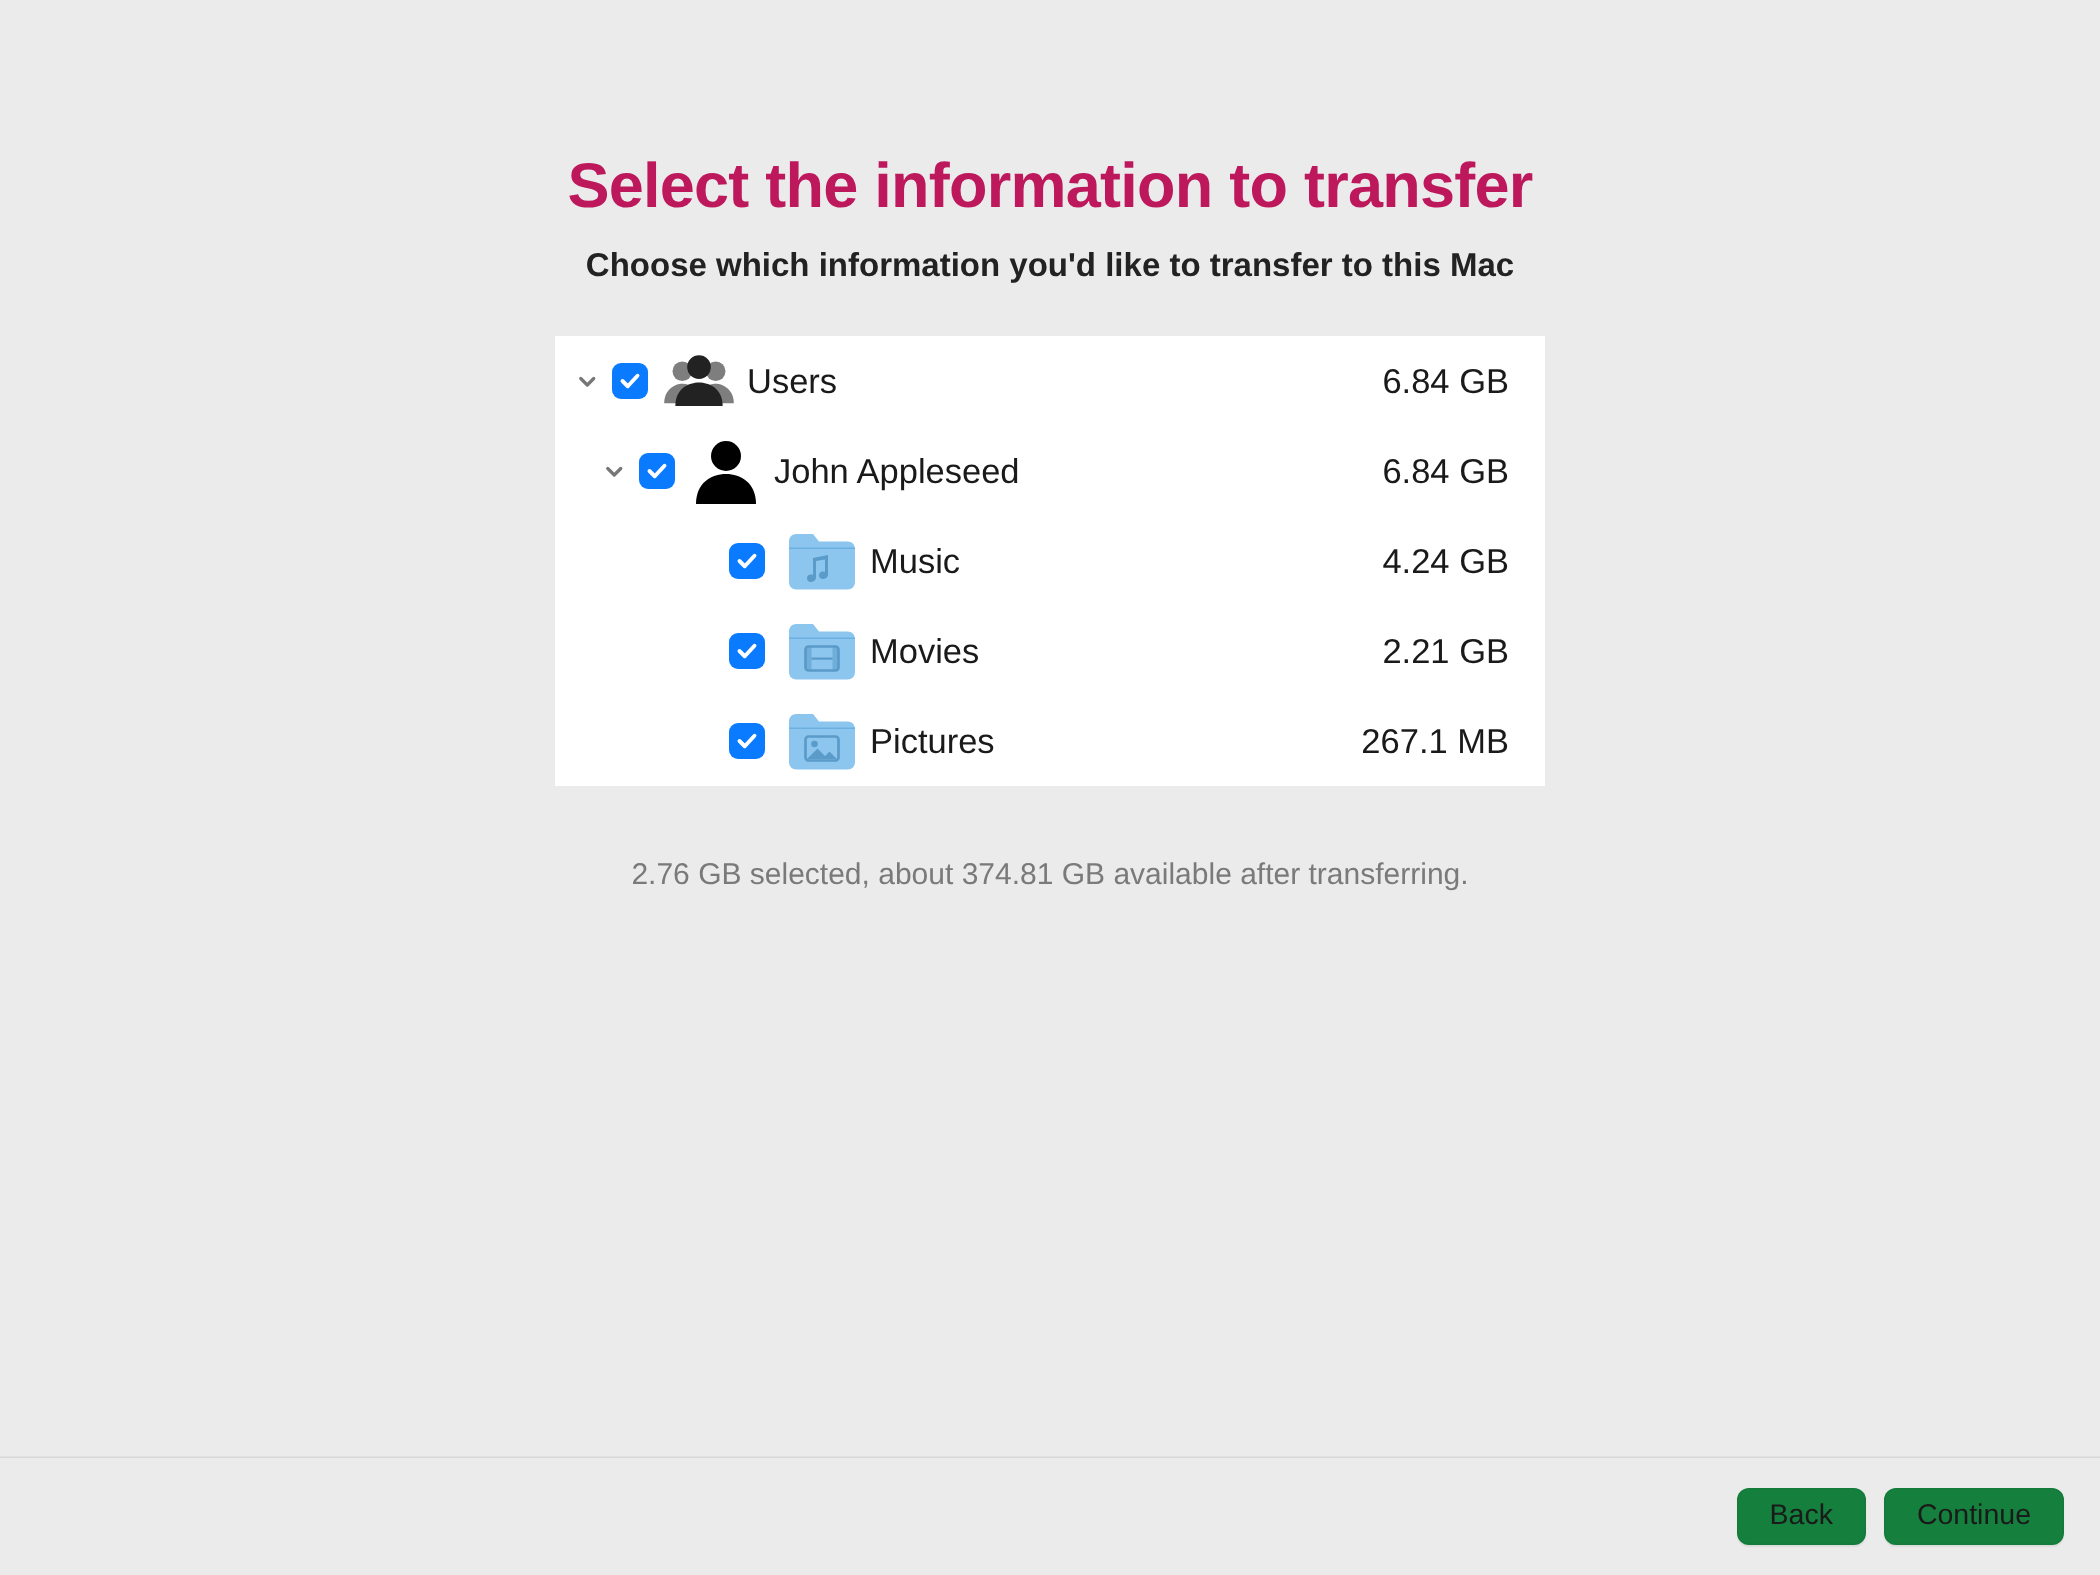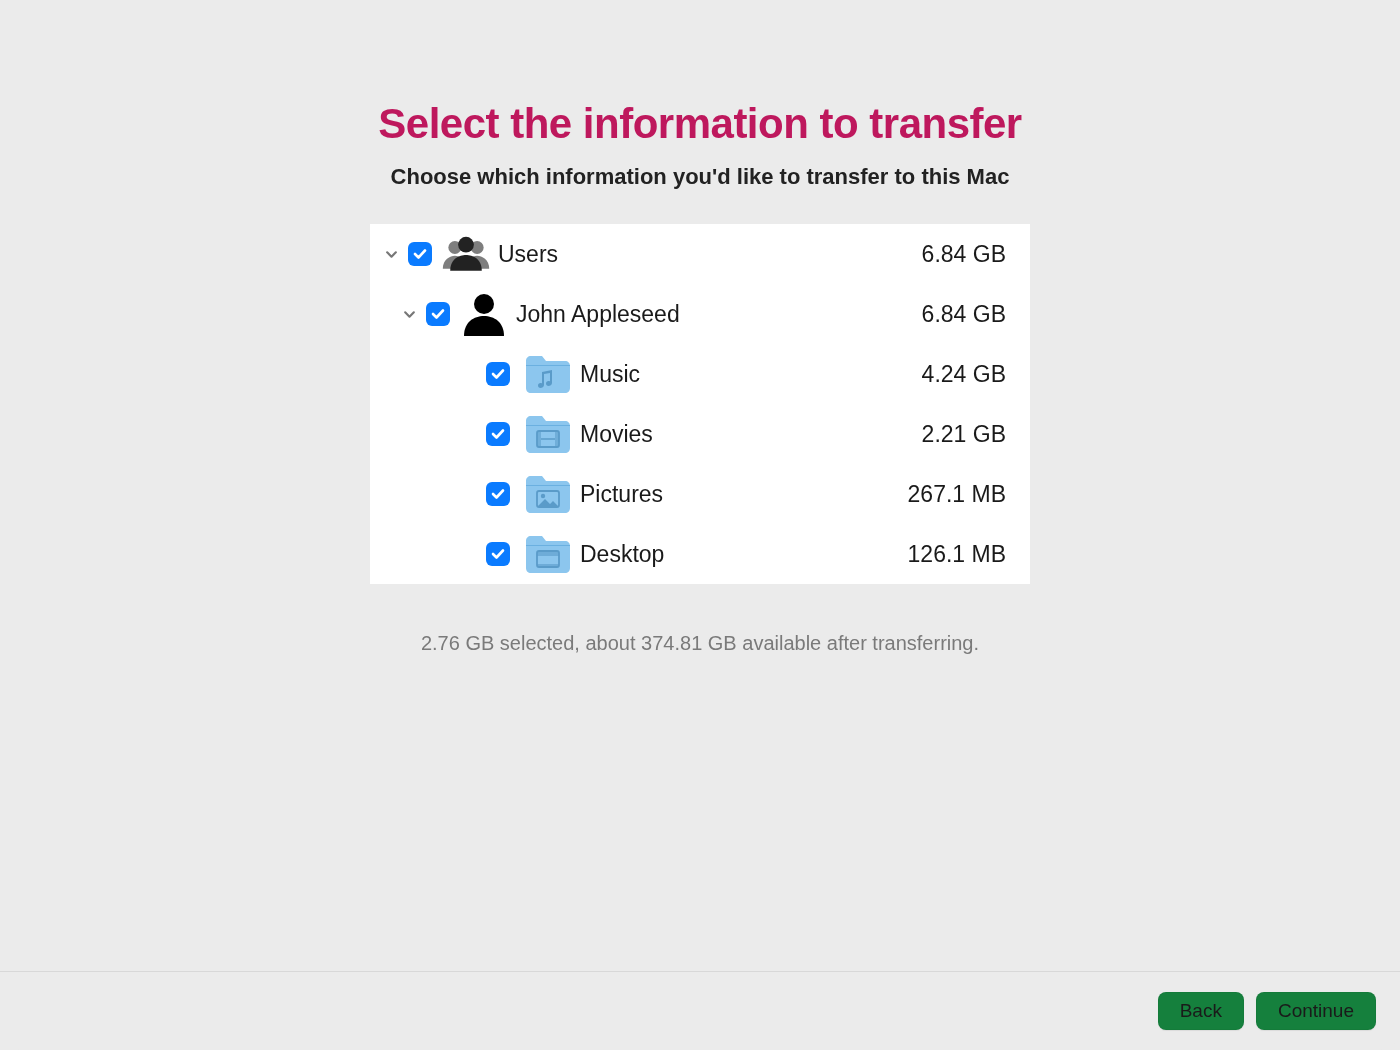--- a/index.html
+++ b/index.html
@@ -233,39 +233,20 @@
             <rect x="13" y="18" width="22" height="16" rx="2" fill="none" stroke="#5a9bc9" stroke-width="1.8"></rect>
             <circle cx="19" cy="23" r="2.2" fill="#5a9bc9"></circle>
             <path d="M14 33 L21 26 L26 31 L29 28 L34 33 Z" fill="#5a9bc9"></path>
           </svg>
         </span>
         <span class="label">Pictures</span>
         <span class="spacer"></span>
         <span class="size">267.1 MB</span>
       </div>
 
-      <div class="row indent-2">
-        <span class="checkbox">
-          <svg viewBox="0 0 16 16">
-              <path d="M3 8 L6.5 11.5 L13 4.5" fill="none" stroke="#fff" stroke-width="2.6" stroke-linecap="round" stroke-linejoin="round"></path>
-            </svg>
-        </span>
-        <span class="icon-slot">
-          <svg class="folder-svg" viewBox="0 0 48 42">
-            <path d="M2 8 C2 5 4 3 7 3 L18 3 L22 8 L41 8 C44 8 46 10 46 13 L46 35 C46 38 44 40 41 40 L7 40 C4 40 2 38 2 35 Z" fill="#8cc6ee"></path>
-            <path d="M2 12 L46 12 L46 13 L2 13 Z" fill="#6bb0e0"></path>
-            <rect x="13" y="18" width="22" height="16" rx="2" fill="none" stroke="#5a9bc9" stroke-width="1.8"></rect>
-            <rect x="13" y="18" width="22" height="5" fill="#5a9bc9" opacity="0.6"></rect>
-            <rect x="13" y="31" width="22" height="3" fill="#5a9bc9" opacity="0.6"></rect>
-          </svg>
-        </span>
-        <span class="label">Desktop</span>
-        <span class="spacer"></span>
-        <span class="size">126.1 MB</span>
-      </div>
 
     </div>
 
     <div class="footer-status">2.76 GB selected, about 374.81 GB available after transferring.</div>
   </div>
 
   <div class="button-bar">
     <button class="btn">Back</button>
     <button class="btn">Continue</button>
   </div>

